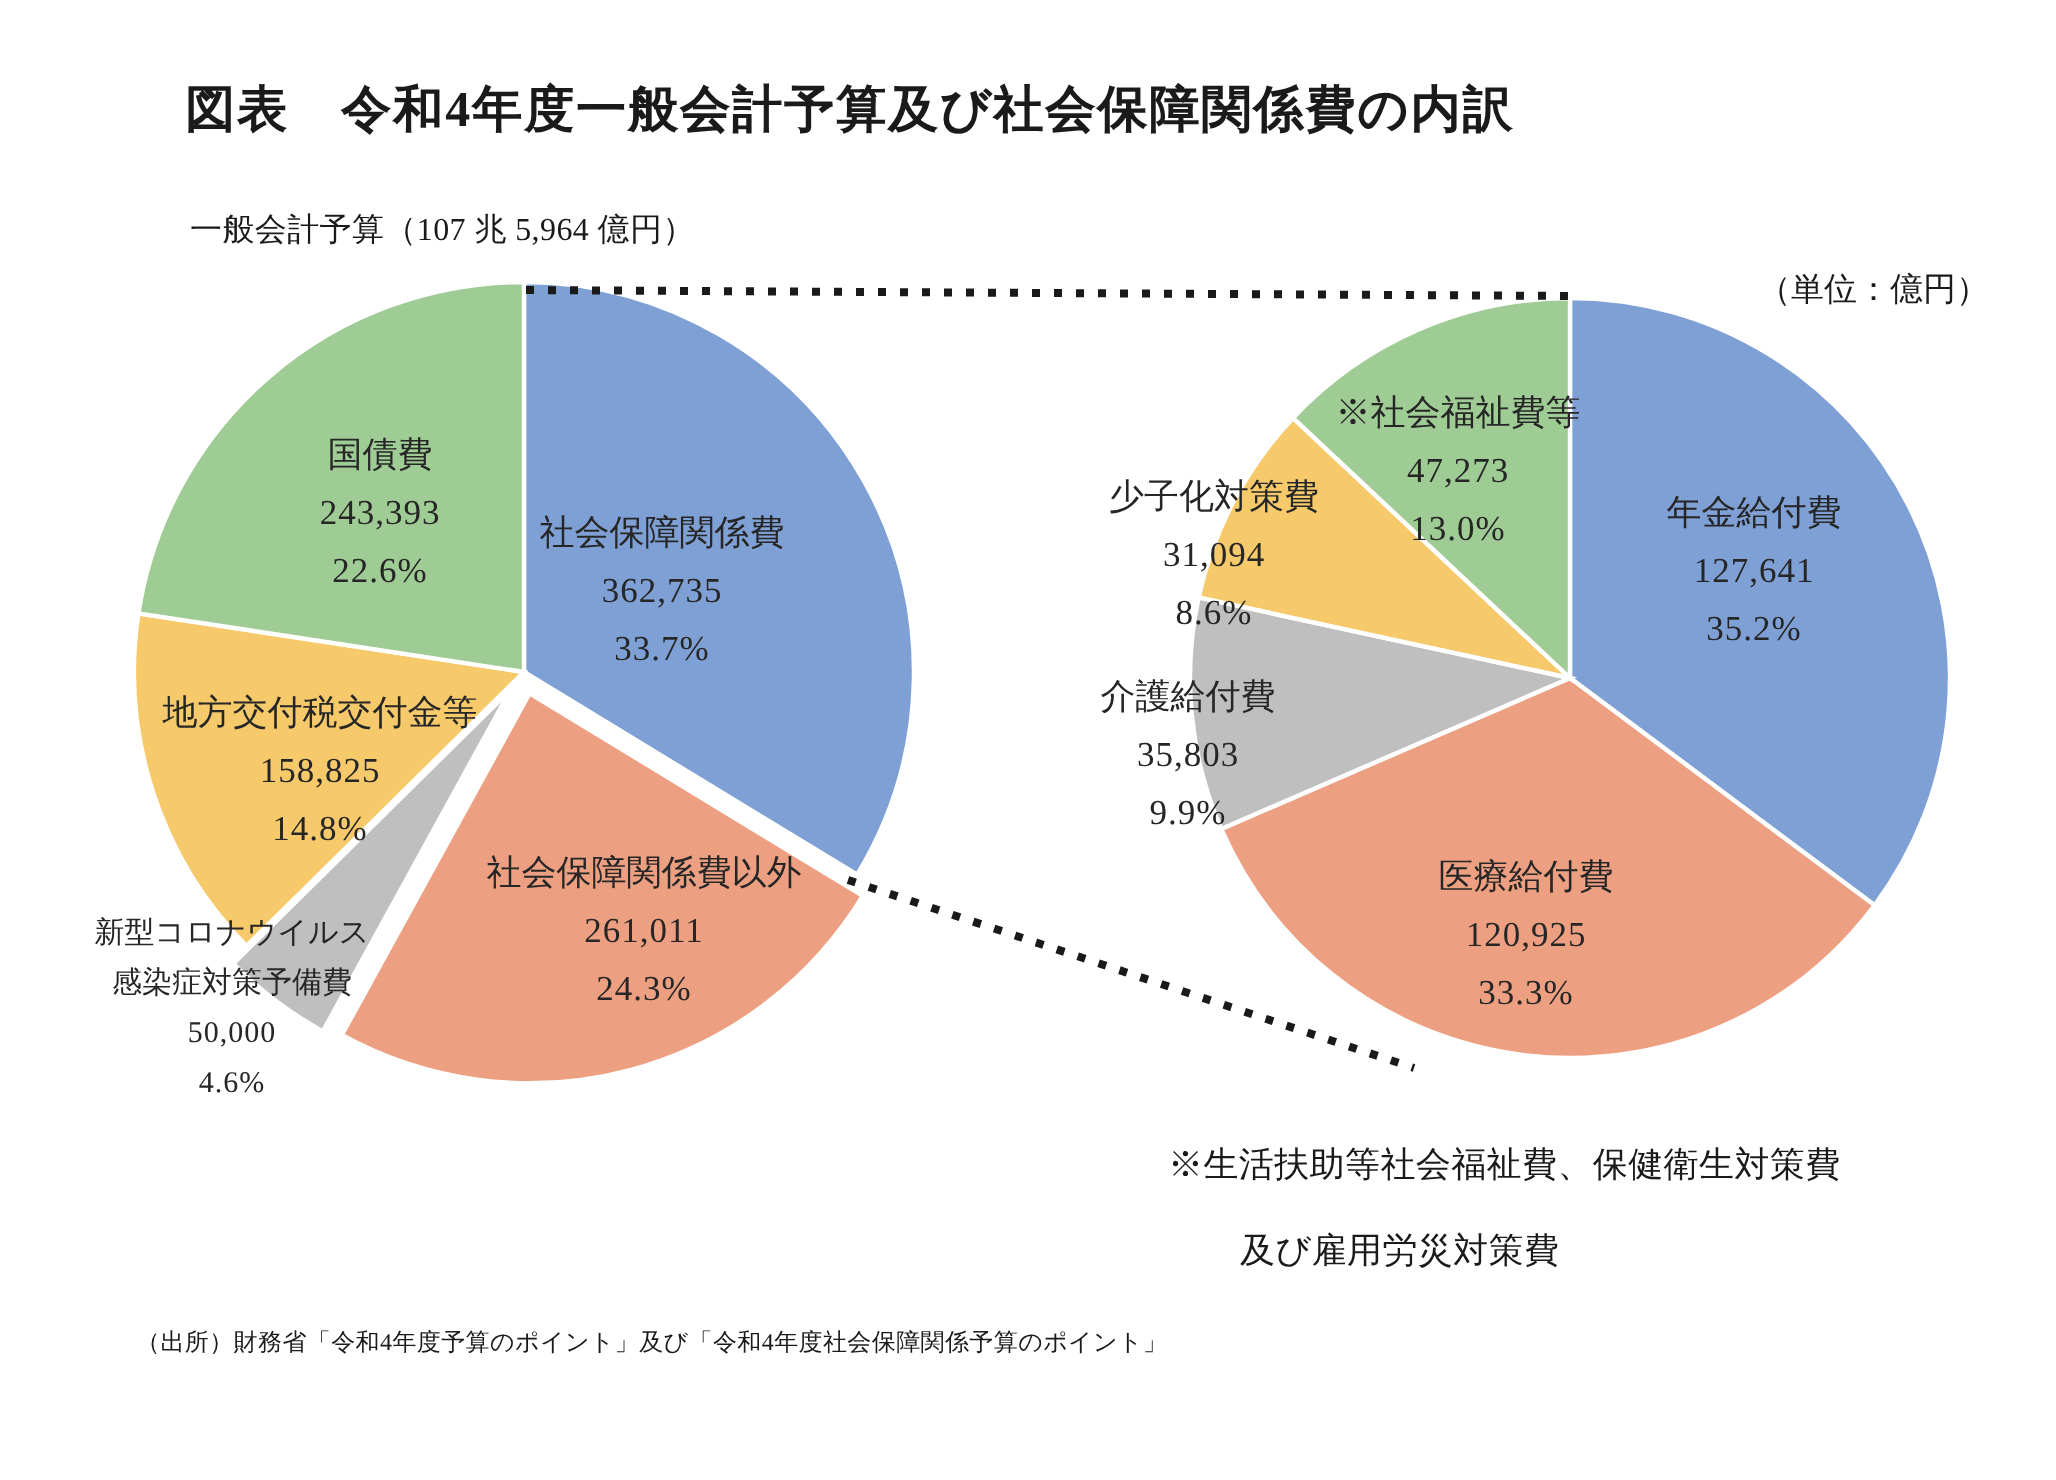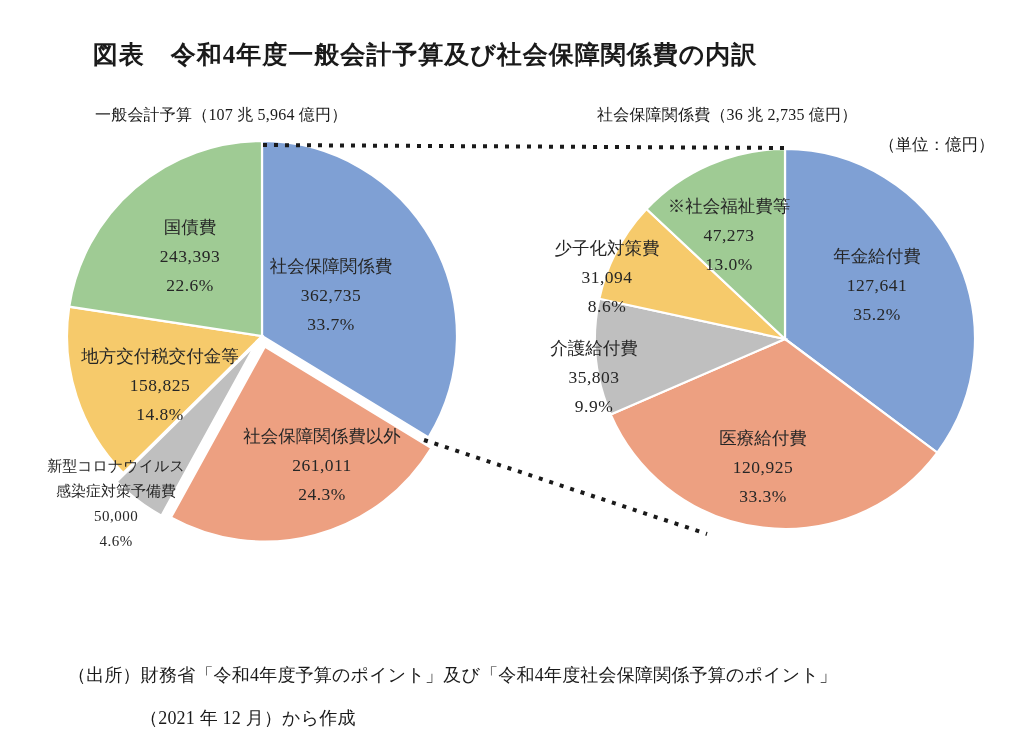--- a/index.html
+++ b/index.html
@@ -81,37 +81,36 @@
     position: absolute;
     font-size: 17.5px;
     white-space: nowrap;
     letter-spacing: 0.2px;
   }
   #footnote-line1 { top: 570px; left: 584px; }
   #footnote-line2 { top: 613px; left: 620px; }
 
   .source {
     position: absolute;
-    font-size: 18px;
+    font-size: 12px;
     white-space: nowrap;
     letter-spacing: 0.2px;
   }
   #source-line1 { top: 663px; left: 68px; }
   #source-line2 { top: 706px; left: 140px; }
 </style>
 </head>
 <body>
 
 <div id="figure-root">
 
   <div class="figure-title">図表　令和4年度一般会計予算及び社会保障関係費の内訳</div>
 
   <div class="chart-caption" id="caption-left">一般会計予算（107 兆 5,964 億円）</div>
 
-  <div class="chart-caption" id="caption-right">社会保障関係費（36 兆 2,735 億円）</div>
 
   <div class="unit-note">（単位：億円）</div>
 
   <svg id="pies" viewBox="0 0 1028 740" xmlns="http://www.w3.org/2000/svg">
 
     <g>
 
       <path d="M 262.00 336.00 L 262.00 141.00 A 195 195 0 0 1 428.58 437.36 Z" fill="#7fa0d4" stroke="#ffffff" stroke-width="2.2"></path>
 
       <path d="M 264.84 346.63 L 431.42 447.99 A 195 195 0 0 1 170.89 517.51 Z" fill="#eda081" stroke="#ffffff" stroke-width="2.2"></path>
@@ -153,17 +152,18 @@
 
       <text class="slice-label" x="607" y="254"><tspan x="607" dy="0" class="lbl-name">少子化対策費</tspan><tspan x="607" dy="29" class="lbl-val">31,094</tspan><tspan x="607" dy="29" class="lbl-pct">8.6%</tspan></text>
 
       <text class="slice-label" x="729" y="212"><tspan x="729" dy="0" class="lbl-name">※社会福祉費等</tspan><tspan x="729" dy="29" class="lbl-val">47,273</tspan><tspan x="729" dy="29" class="lbl-pct">13.0%</tspan></text>
     </g>
 
     <line x1="263" y1="145" x2="786" y2="148" stroke="#1a1a1a" stroke-width="4" stroke-linecap="butt" stroke-dasharray="4 7"></line>
     <line x1="424" y1="440" x2="707" y2="534" stroke="#1a1a1a" stroke-width="4" stroke-linecap="butt" stroke-dasharray="4 7"></line>
   </svg>
 
+  <div class="footnote" id="footnote-line1">※生活扶助等社会福祉費、保健衛生対策費</div>
+  <div class="footnote" id="footnote-line2">及び雇用労災対策費</div>
 
   <div class="source" id="source-line1">（出所）財務省「令和4年度予算のポイント」及び「令和4年度社会保障関係予算のポイント」</div>
-  <div class="source" id="source-line2">（2021 年 12 月）から作成</div>
 
 </div>
 
 </body></html>

